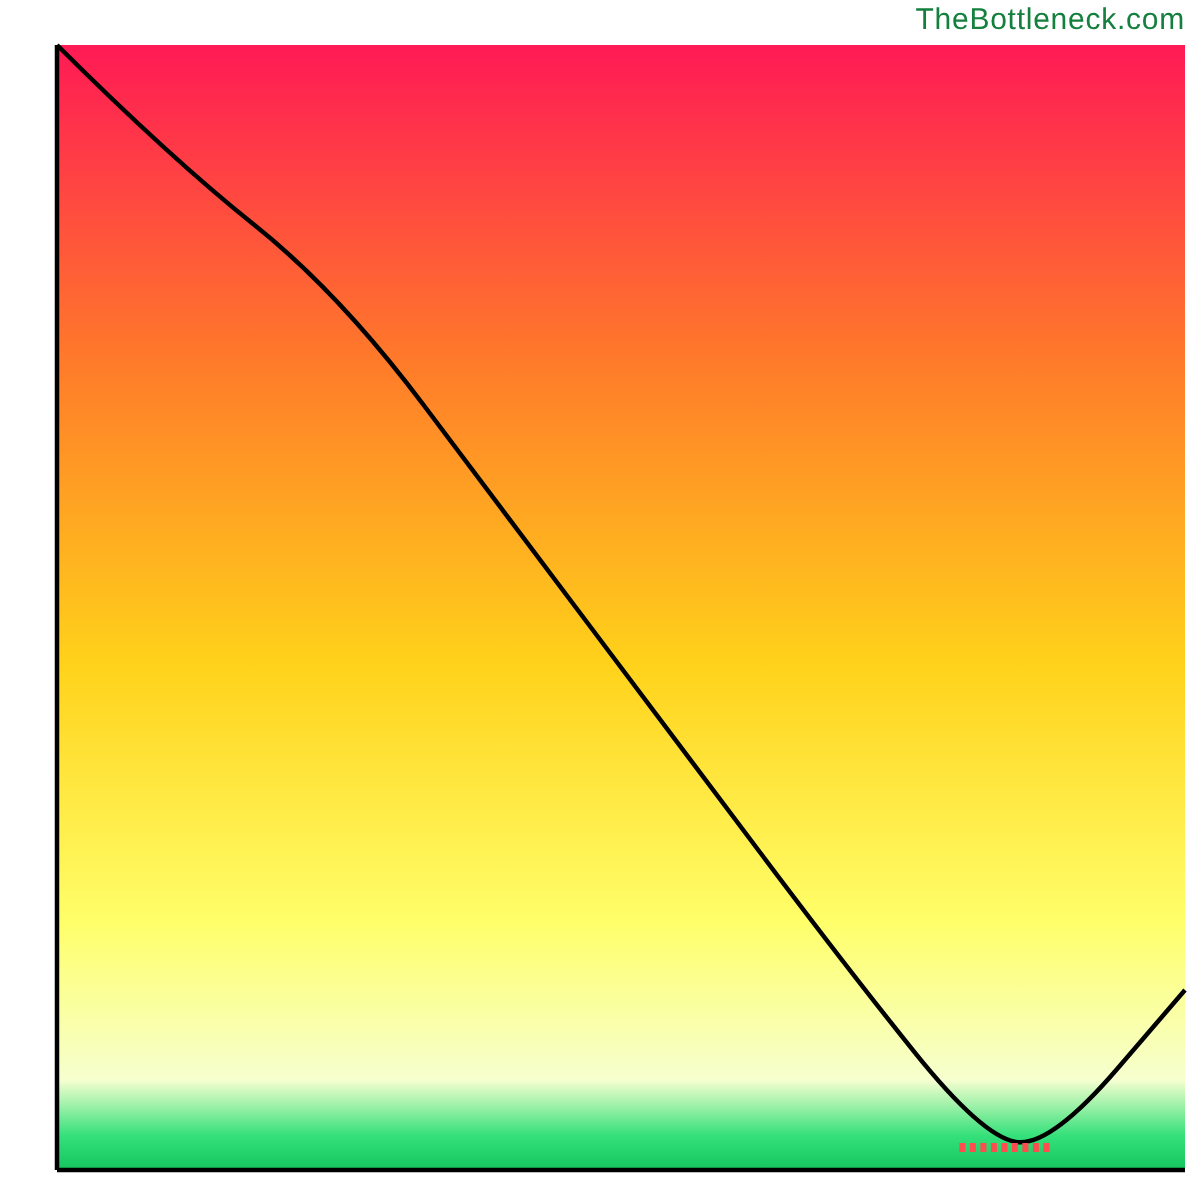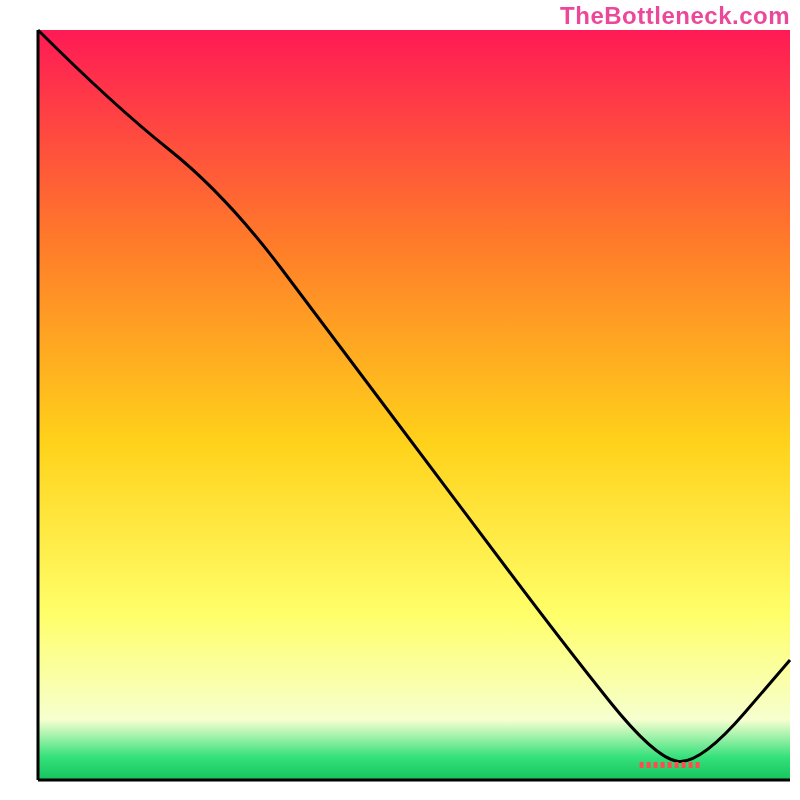--- a/index.html
+++ b/index.html
@@ -12,24 +12,24 @@
   }
   .stage {
     position: relative;
     width: 800px;
     height: 800px;
   }
   .watermark {
     position: absolute;
     top: 2px;
     right: 10px;
-    font-size: 24px;
-    font-weight: 700;
+    font-size: 20px;
+    font-weight: 400;
     letter-spacing: 0.5px;
-    color: #ec4899;
+    color: #15803d;
   }
   svg {
     display: block;
   }
 </style>
 </head>
 <body>
 
 <div class="stage">
   <div class="watermark">TheBottleneck.com</div>

